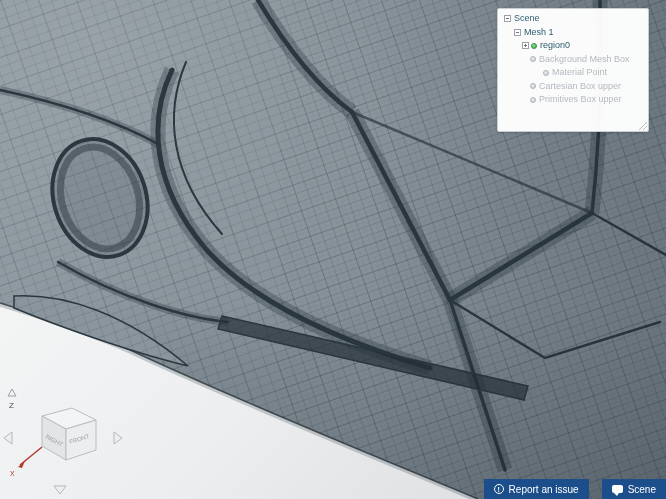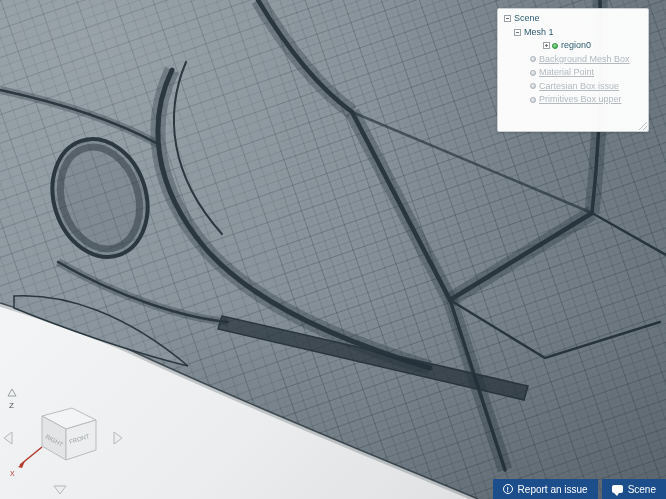--- a/index.html
+++ b/index.html
@@ -19,21 +19,21 @@
     background:rgba(255,255,255,0.97);
     border:1px solid #c9ced2;border-radius:2px;
     box-shadow:0 1px 3px rgba(0,0,0,0.18);
     padding:3px 0 0 0;font-size:9px;line-height:13.5px;
     overflow:hidden;
   }
   .tree-row{display:flex;align-items:center;height:13.5px;white-space:nowrap;cursor:default;}
   .tree-row .lbl{margin-left:3px;}
   .c-primary{color:#2e5d6e;}
   .c-section{color:#4a8fc0;}
-  .c-muted{color:#b3bac0;text-decoration:underline;}
+  .c-muted{color:#b3bac0;}
   .tbox{
     position:relative;width:7px;height:7px;flex:0 0 7px;
     border:1px solid #9aa2a8;background:#fff;
   }
   .tbox::before{content:"";position:absolute;left:1px;right:1px;top:2px;height:1px;background:#6c757c;}
   .tbox.plus::after{content:"";position:absolute;top:1px;bottom:1px;left:2px;width:1px;background:#6c757c;}
   .orb{
     width:6px;height:6px;flex:0 0 6px;border-radius:50%;
     background:radial-gradient(circle at 35% 30%,#eef1f3,#c3cad0);
     border:1px solid #aab2b9;margin-left:2px;
@@ -46,21 +46,21 @@
     position:absolute;right:1px;bottom:1px;width:8px;height:8px;cursor:nwse-resize;
     background:
       linear-gradient(135deg,transparent 0 45%,#b9bfc4 45% 55%,transparent 55% 70%,#b9bfc4 70% 80%,transparent 80%);
   }
 
   
   #nav-cube-svg{position:absolute;left:2px;top:386px;}
 
   
   .footer-bar{
-    position:absolute;right:0;bottom:0;height:20px;display:flex;gap:4px;align-items:stretch;
+    position:absolute;right:0;bottom:0;height:20px;display:flex;gap:13px;align-items:stretch;
   }
   .footer-btn{
     display:flex;align-items:center;gap:5px;
     background:#1b4e8a;color:#fff;border:none;
     font-family:"Liberation Sans",sans-serif;font-size:10px;
     padding:0 10px;cursor:pointer;height:20px;
   }
   .report-icon{
     width:10px;height:10px;border:1.3px solid #fff;border-radius:50%;
     display:flex;align-items:center;justify-content:center;
@@ -191,40 +191,40 @@
     <div class="tree-row" style="padding-left:6px">
       <span class="tbox"></span>
       <span class="lbl c-primary">Scene</span>
     </div>
 
     <div class="tree-row" style="padding-left:16px">
       <span class="tbox"></span>
       <span class="lbl c-primary">Mesh 1</span>
     </div>
 
-    <div class="tree-row" style="padding-left:45px">
+    <div class="tree-row" style="padding-left:24px">
       <span class="tbox plus"></span>
       <span class="orb green"></span>
       <span class="lbl c-primary">region0</span>
     </div>
 
 
     <div class="tree-row" style="padding-left:30px">
       <span class="orb"></span>
       <span class="lbl c-muted">Background Mesh Box</span>
     </div>
 
+    <div class="tree-row" style="padding-left:43px">
+      <span class="orb"></span>
+      <span class="lbl c-muted">Material Point</span>
+    </div>
+
     <div class="tree-row" style="padding-left:30px">
       <span class="orb"></span>
-      <span class="lbl c-muted">Material Point</span>
-    </div>
-
-    <div class="tree-row" style="padding-left:30px">
-      <span class="orb"></span>
-      <span class="lbl c-muted">Cartesian Box issue</span>
+      <span class="lbl c-muted">Cartesian Box upper</span>
     </div>
 
     <div class="tree-row" style="padding-left:30px">
       <span class="orb"></span>
       <span class="lbl c-muted">Primitives Box upper</span>
     </div>
 
     <span class="resize-grip"></span>
   </div>
 

